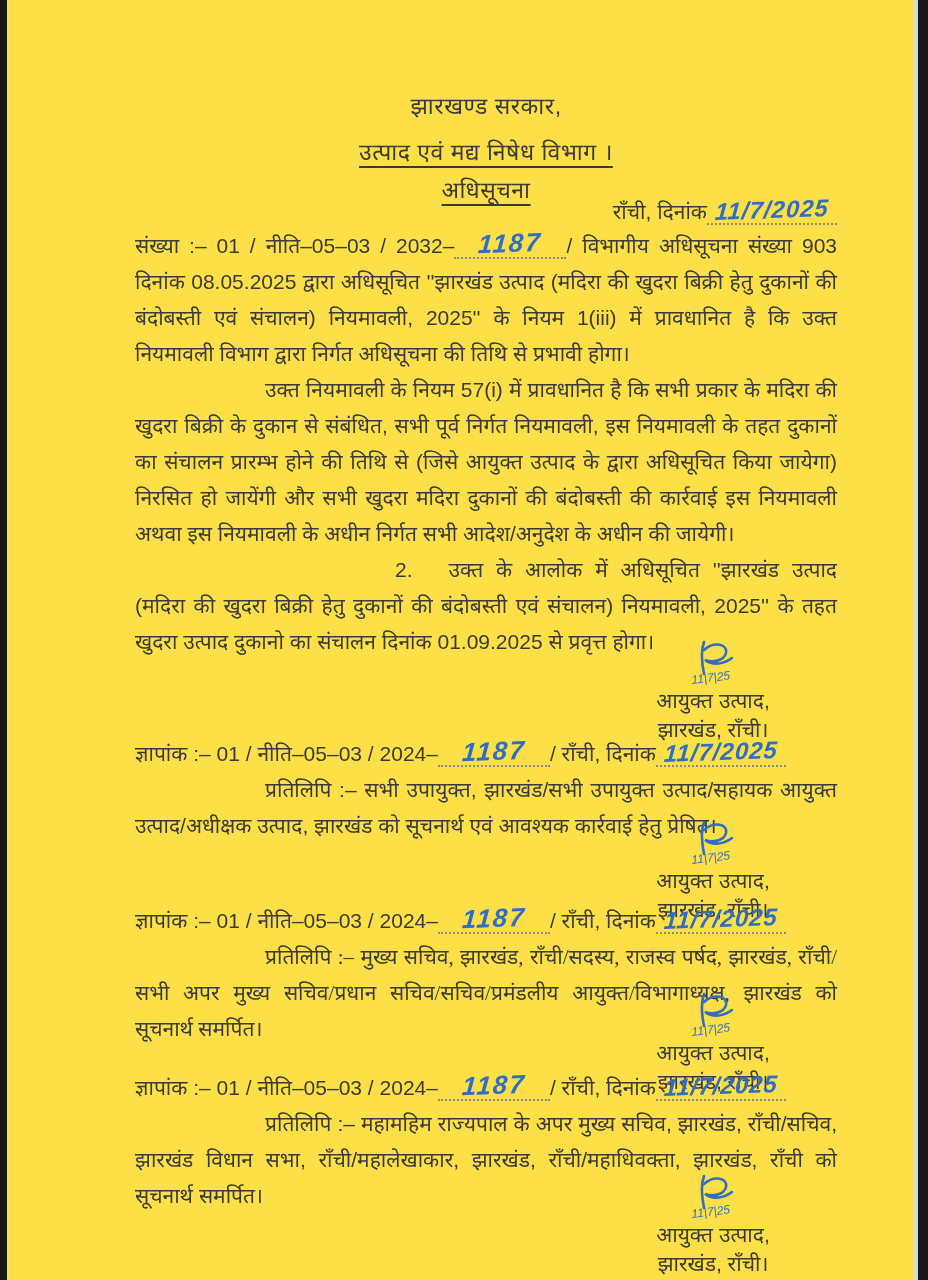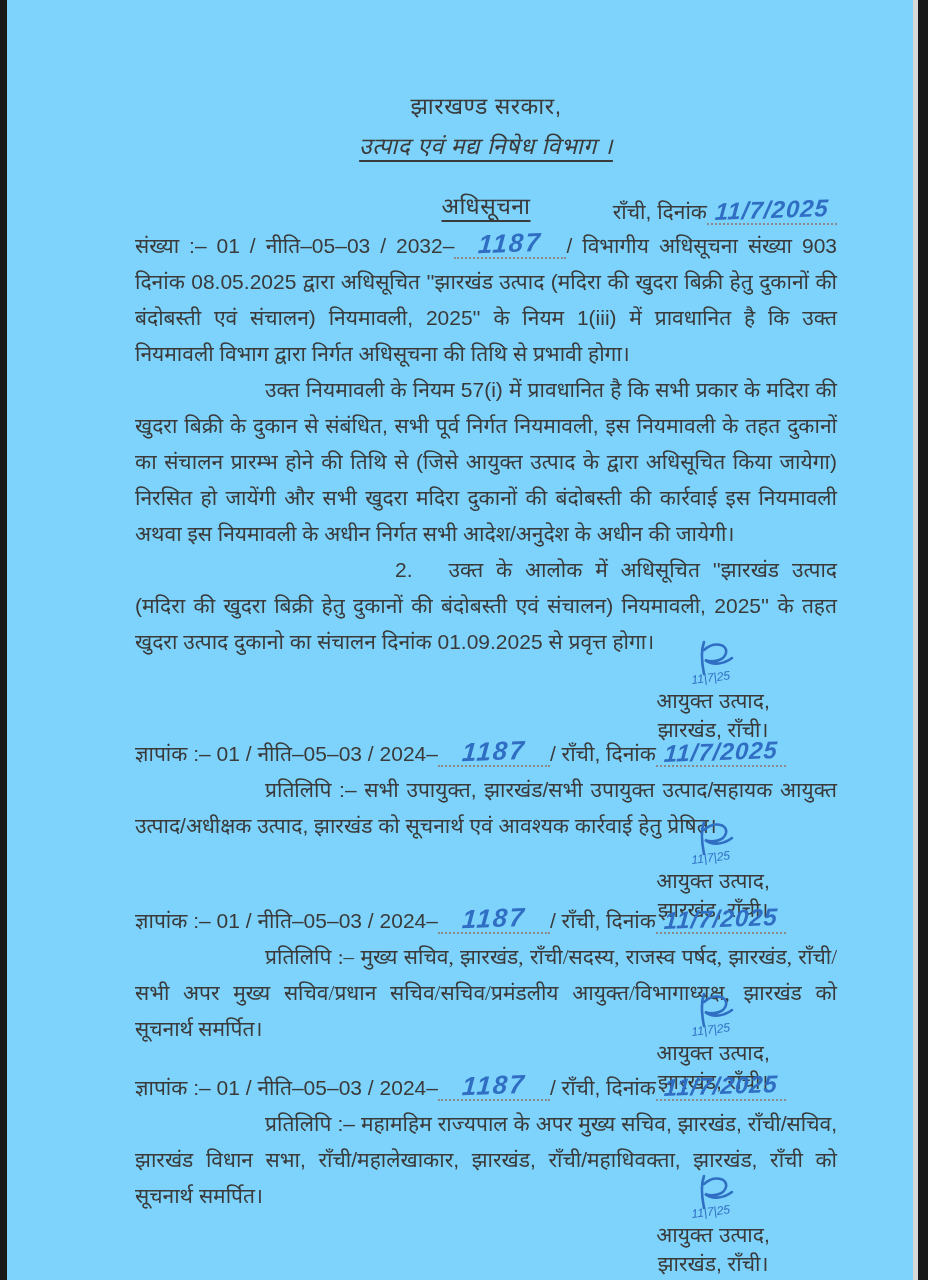--- a/index.html
+++ b/index.html
@@ -3,21 +3,21 @@
 <meta charset="utf-8">
 <style>
   html,body{margin:0;padding:0;}
   body{
     width:928px;height:1280px;
     background:#fbfbfa;
     font-family:"Liberation Sans","DejaVu Sans",sans-serif;
     color:#3a3a3a;
     overflow:hidden;
   }
-  .page{position:relative;width:928px;height:1280px;background:#7dd3fc;}
+  .page{position:relative;width:928px;height:1280px;background:#fde047;}
   .edge-left{position:absolute;left:0;top:0;width:7px;height:1280px;background:#181818;}
   .edge-right{position:absolute;right:0;top:0;width:10px;height:1280px;background:#181818;}
   .edge-right-gray{position:absolute;right:10px;top:0;width:5px;height:1280px;background:#d8d8d6;}
 
   .blk{position:absolute;left:135px;width:702px;font-size:21px;line-height:36px;}
   .center{text-align:center;}
   .right{text-align:right;}
   .just{text-align:justify;}
   .indent{text-indent:130px;}
 
@@ -55,24 +55,24 @@
 </style>
 </head>
 <body>
 
 <div class="page">
   <div class="edge-left"></div>
   <div class="edge-right-gray"></div>
   <div class="edge-right"></div>
 
   <div class="blk center hdr1" style="top:88px;">झारखण्ड सरकार,</div>
-  <div class="blk center hdr1" style="top:128px;font-style:italic;">
+  <div class="blk center hdr1" style="top:134px;">
     <span class="uline">उत्पाद एवं मद्य निषेध विभाग  ।</span>
   </div>
-  <div class="blk center title" style="top:172px;margin-top:16px;">
+  <div class="blk center title" style="top:172px;">
     <span class="uline">अधिसूचना</span>
   </div>
 
   <div class="blk right" style="top:194px;">
     <span>राँची, दिनांक</span><span class="fill"><span class="hw date">11/7/2025</span></span>
   </div>
 
   <div class="blk just" style="top:228px;">
     <span>संख्या :–  01 / नीति–05–03 / 2032–</span><span class="fill"><span class="hw">1187</span></span><span>/  विभागीय  अधिसूचना  संख्या  903  दिनांक 08.05.2025 द्वारा अधिसूचित ''झारखंड उत्पाद (मदिरा की खुदरा बिक्री हेतु दुकानों की बंदोबस्ती एवं संचालन) नियमावली, 2025'' के नियम 1(iii) में प्रावधानित है कि उक्त नियमावली विभाग द्वारा निर्गत अधिसूचना की तिथि से प्रभावी होगा।</span>
   </div>

